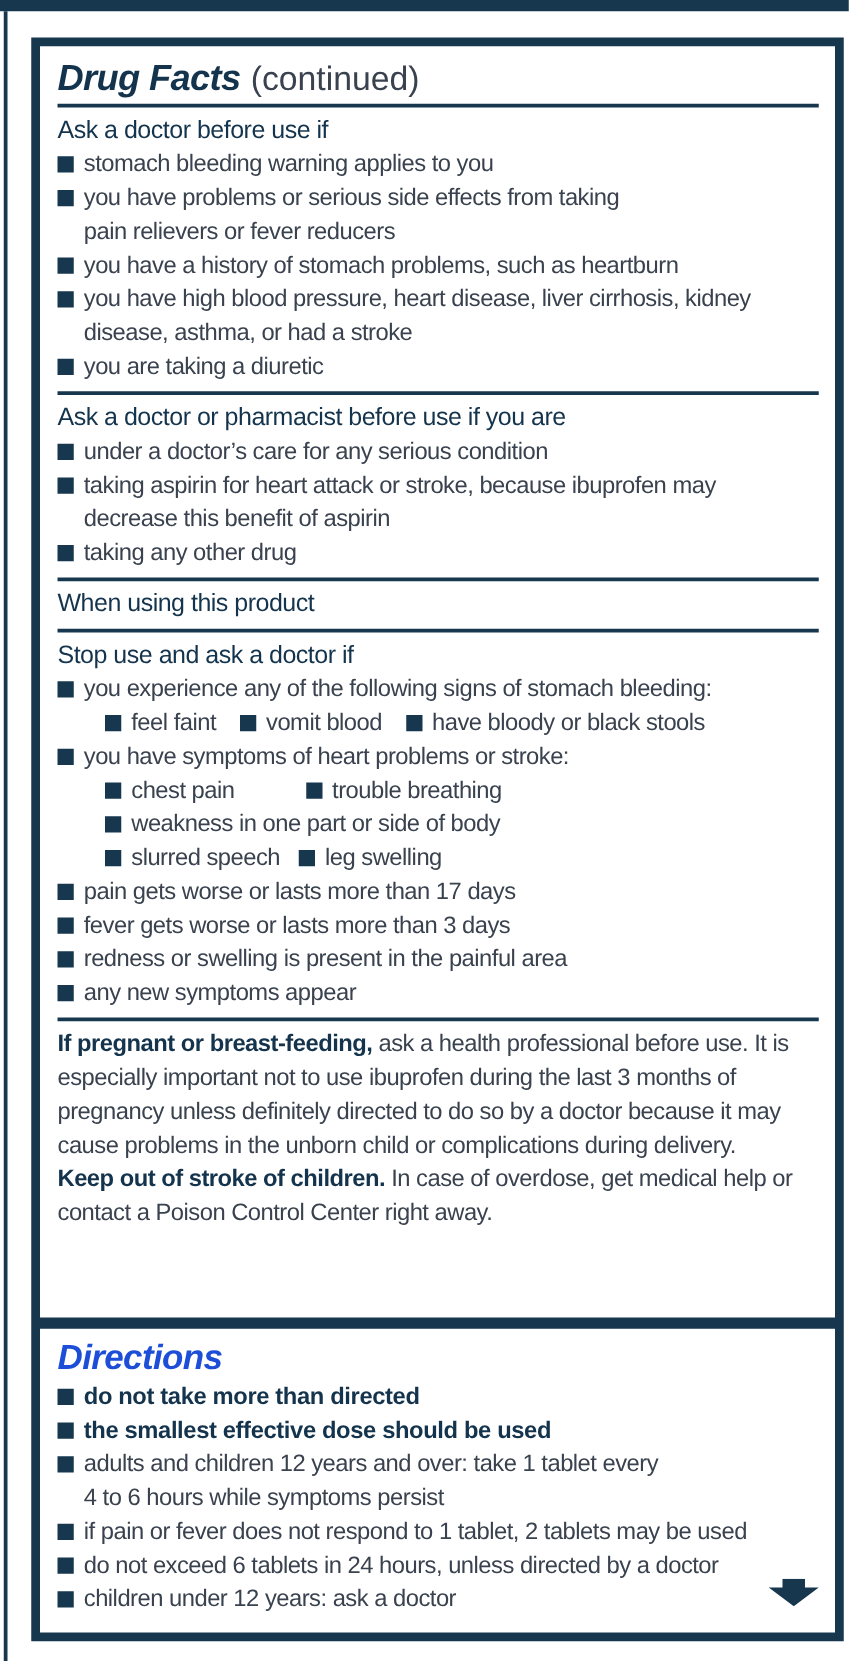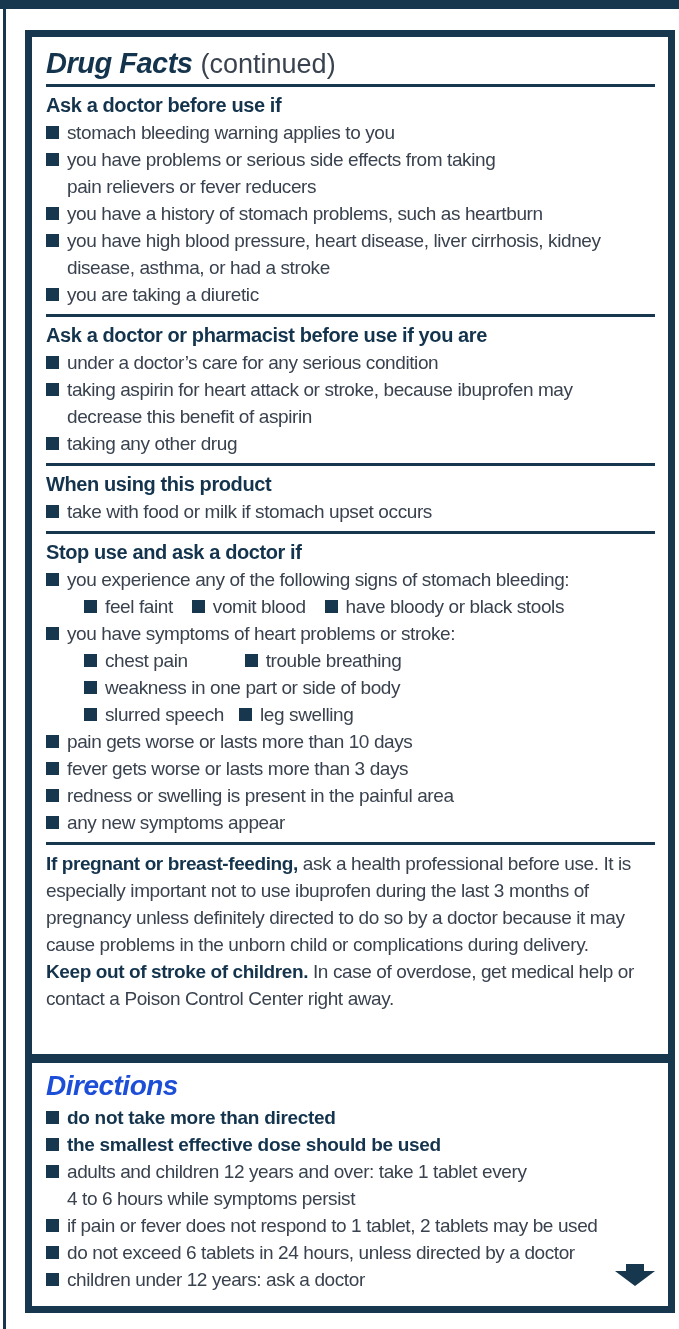--- a/index.html
+++ b/index.html
@@ -15,21 +15,21 @@
     display:flex;flex-direction:column;
   }
   .box1{flex:1;padding:8px 13px 4px 14px;overflow:hidden;}
   .thick-divider{height:9px;background:#17374f;flex:none;}
   .box2{height:243px;flex:none;padding:5px 13px 4px 14px;position:relative;box-sizing:border-box;}
   .title-row{font-size:29px;line-height:36px;white-space:nowrap;}
   .t-bold{font-weight:bold;font-style:italic;color:#14344d;letter-spacing:-0.5px;}
   .t-rest{color:#39424e;font-size:27px;}
   .title-rule{border-top:3px solid #17374f;margin:2px 0 5px 0;}
   .rule{border-top:3px solid #17374f;margin:6px 0 5px 0;}
-  .hd{font-weight:bold;color:#14344d;font-size:20px;line-height:27px;letter-spacing:-0.4px;white-space:nowrap;}
+  .hd{font-weight:normal;color:#14344d;font-size:20px;line-height:27px;letter-spacing:-0.4px;white-space:nowrap;}
   .li{display:flex;align-items:flex-start;font-size:19px;line-height:27px;color:#39424e;letter-spacing:-0.4px;}
   .li-text{white-space:nowrap;}
   .sq{display:inline-block;width:13px;height:13px;background:#17374f;margin:7px 8px 0 0;flex:none;}
   .cont{padding-left:21px;}
   .sub{margin-left:38px;}
   .gap-sm{margin-left:15px;}
   .gap-md{margin-left:19px;}
   .gap-lg{margin-left:57px;}
   .para{font-size:19px;line-height:27px;color:#39424e;letter-spacing:-0.4px;white-space:nowrap;}
   .lead{font-weight:bold;color:#14344d;letter-spacing:-0.4px;text-align:right;}
@@ -96,24 +96,20 @@
       <span class="li-text">decrease this benefit of aspirin</span>
     </div>
     <div class="li">
       <span class="sq"></span>
       <span class="li-text">taking any other drug</span>
     </div>
 
     <div class="rule"></div>
 
     <div class="hd">When using this product</div>
-    <div class="li">
-      <span class="sq"></span>
-      <span class="li-text">take with food or milk if stomach upset occurs</span>
-    </div>
 
     <div class="rule"></div>
 
     <div class="hd">Stop use and ask a doctor if</div>
     <div class="li">
       <span class="sq"></span>
       <span class="li-text">you experience any of the following signs of stomach bleeding:</span>
     </div>
     <div class="li sub">
       <span class="sq"></span>
@@ -138,21 +134,21 @@
       <span class="li-text">weakness in one part or side of body</span>
     </div>
     <div class="li sub">
       <span class="sq"></span>
       <span class="li-text">slurred speech</span>
       <span class="sq gap-sm"></span>
       <span class="li-text">leg swelling</span>
     </div>
     <div class="li">
       <span class="sq"></span>
-      <span class="li-text">pain gets worse or lasts more than 10 days</span>
+      <span class="li-text">pain gets worse or lasts more than 17 days</span>
     </div>
     <div class="li">
       <span class="sq"></span>
       <span class="li-text">fever gets worse or lasts more than 3 days</span>
     </div>
     <div class="li">
       <span class="sq"></span>
       <span class="li-text">redness or swelling is present in the painful area</span>
     </div>
     <div class="li">

